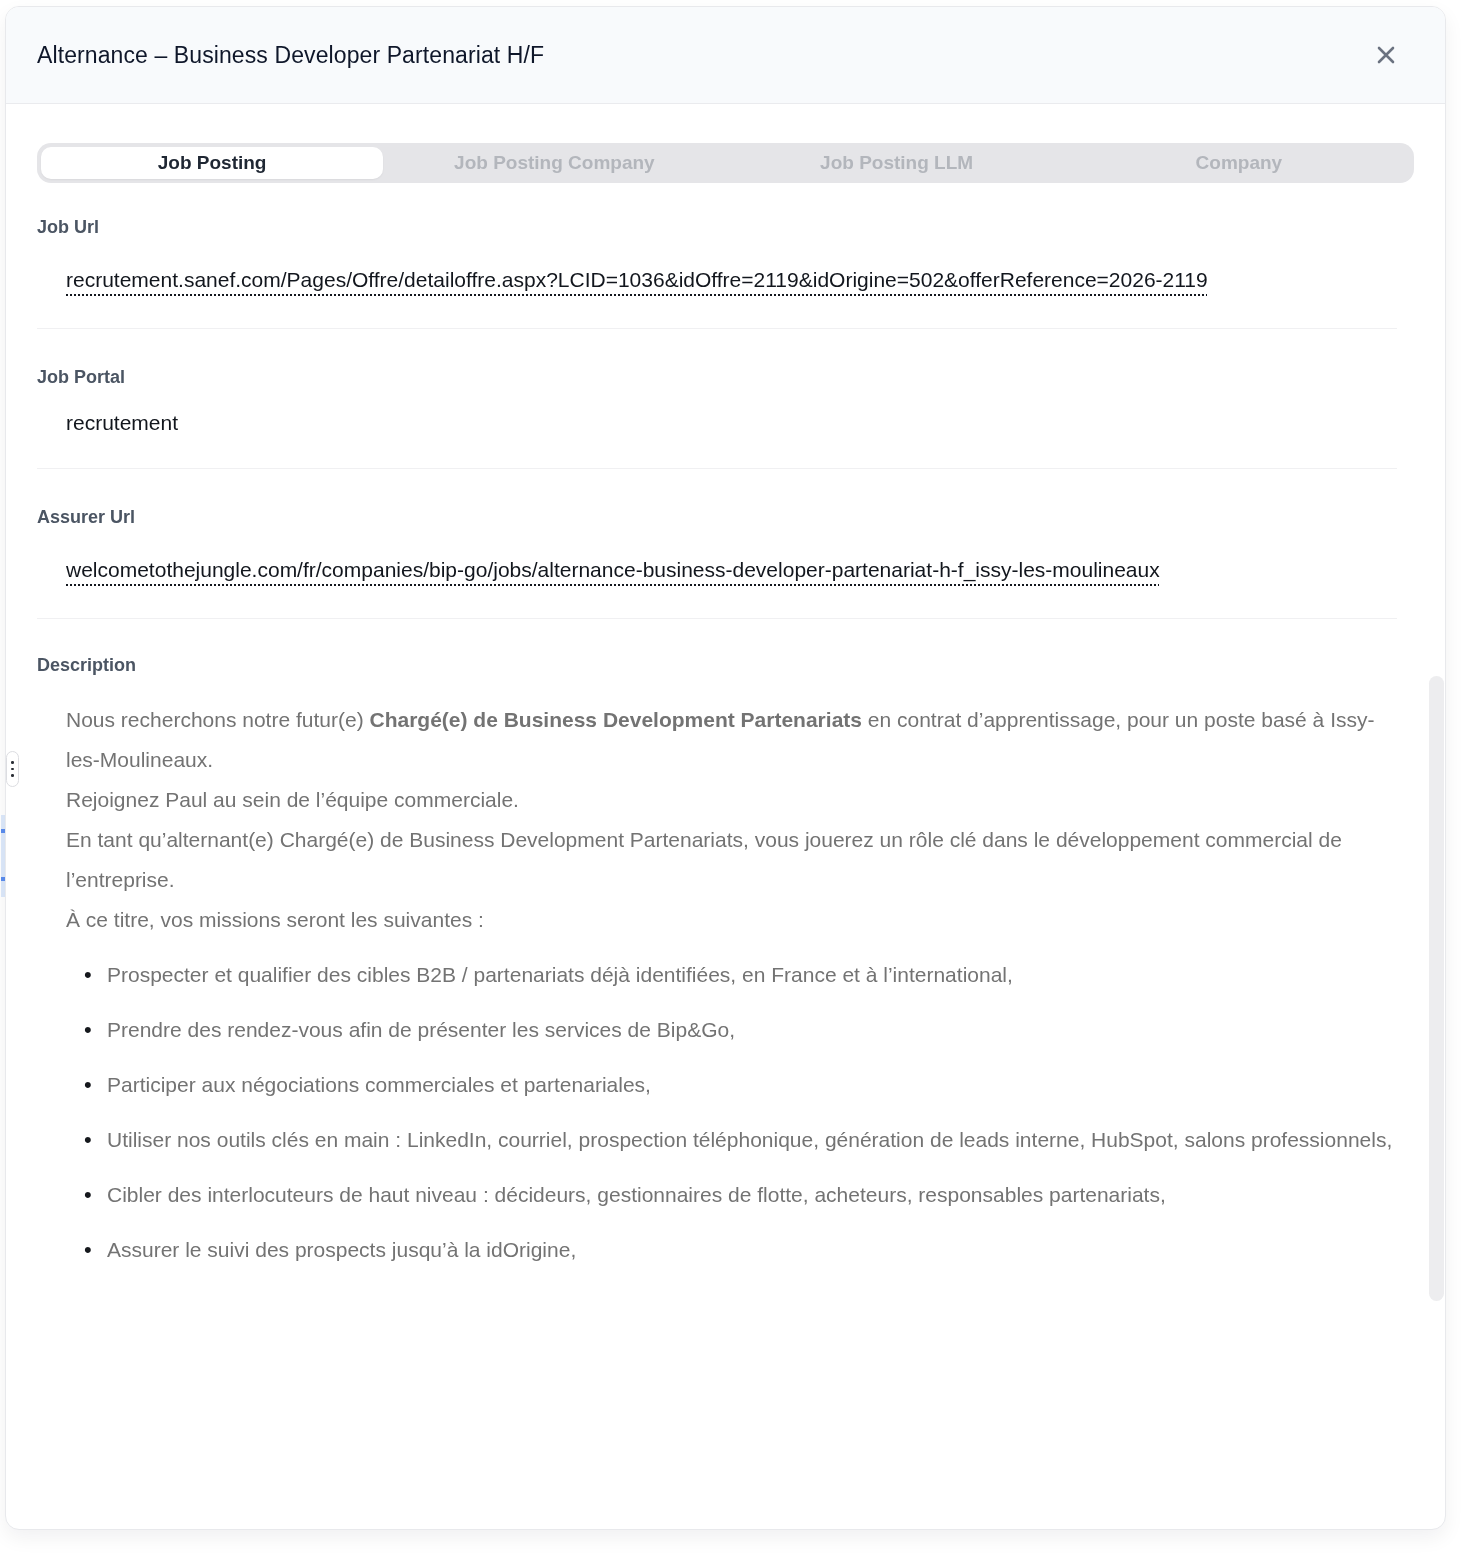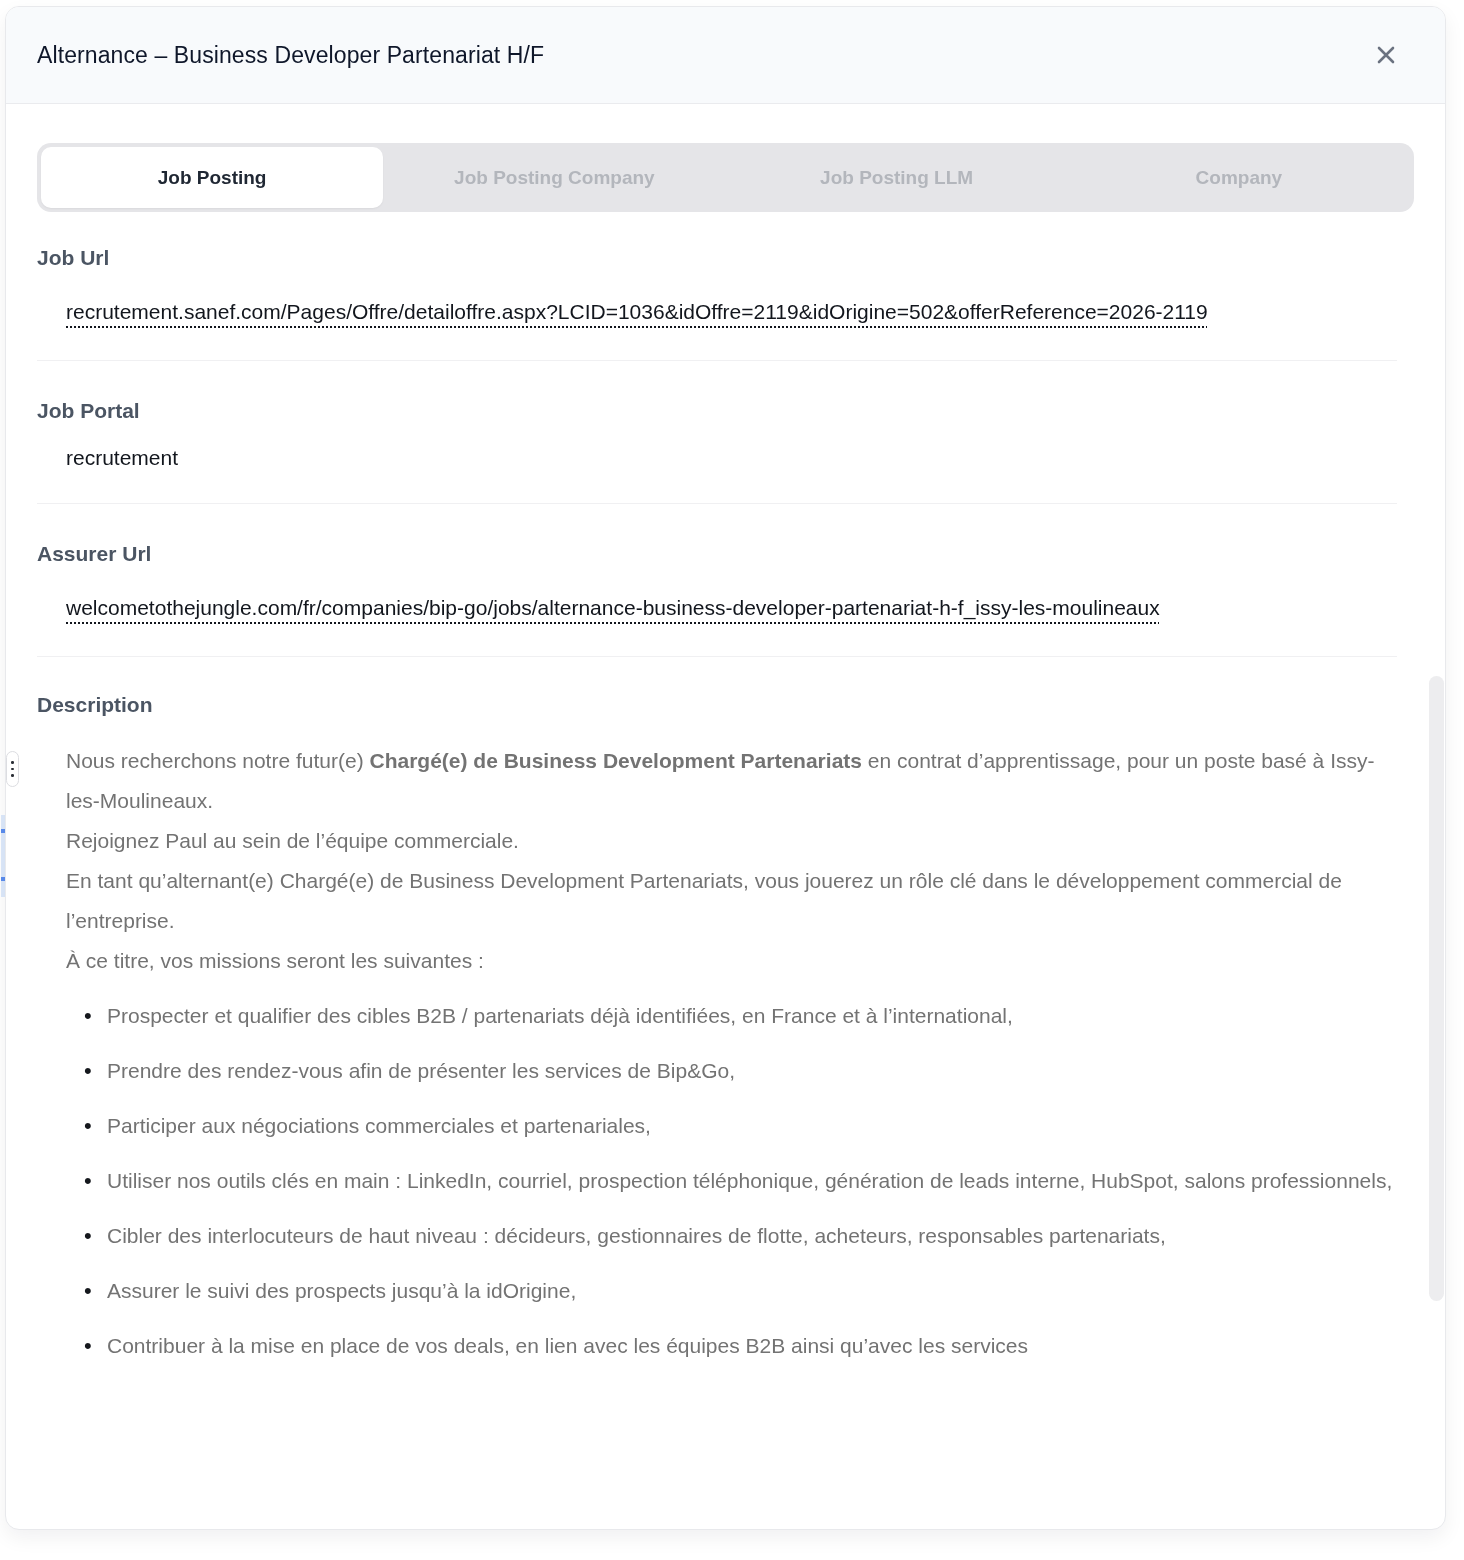--- a/index.html
+++ b/index.html
@@ -18,28 +18,28 @@
 
   .modal-header { height:97px; background:#f8fafc; border-bottom:1px solid #eaebee;
                   display:flex; align-items:center; justify-content:space-between;
                   padding:0 44px 0 31px; }
   .modal-title { font-size:23px; font-weight:400; color:#0f172a; letter-spacing:.1px; }
   .close-btn { background:none; border:none; cursor:pointer; width:30px; height:30px;
                display:flex; align-items:center; justify-content:center; }
 
   .modal-body { position:relative; height:1425px; overflow:hidden; }
 
-  .tabbar { margin:39px 31px 0 31px; height:69px; background:#e5e5e8; border-radius:14px;
+  .tabbar { margin:39px 31px 0 31px; height:40px; background:#e5e5e8; border-radius:14px;
             display:flex; align-items:stretch; padding:4px; }
   .tab { flex:1 1 0; border:none; background:transparent; border-radius:10px;
          font-family:inherit; font-size:19px; font-weight:600; color:#b3b6bc; cursor:pointer; }
   .tab.active { background:#ffffff; color:#1f2733; box-shadow:0 1px 2px rgba(0,0,0,.05); }
 
   .content { padding:0 48px 0 31px; }
-  .section-label { font-size:21px; font-weight:700; color:#4b5563; }
+  .section-label { font-size:18px; font-weight:700; color:#4b5563; }
   .lbl-joburl   { margin-top:34px; }
   .lbl-jobportal{ margin-top:38px; }
   .lbl-sourceurl{ margin-top:38px; }
   .lbl-desc     { margin-top:36px; }
 
   .field-value { margin:20px 0 0 29px; font-size:21px; color:#12161d; }
   .link { color:#12161d; line-height:44px; word-break:break-all; cursor:pointer;
           text-decoration:underline dotted; text-decoration-thickness:2px;
           text-underline-offset:7px; display:inline; }
   .plain-value { line-height:30px; }
@@ -120,21 +120,20 @@
         <div>En tant qu’alternant(e) Chargé(e) de Business Development Partenariats, vous jouerez un rôle clé dans le développement commercial de l’entreprise.</div>
         <div>À ce titre, vos missions seront les suivantes :</div>
 
         <ul class="desc-bullets">
           <li>Prospecter et qualifier des cibles B2B / partenariats déjà identifiées, en France et à l’international,</li>
           <li>Prendre des rendez-vous afin de présenter les services de Bip&amp;Go,</li>
           <li>Participer aux négociations commerciales et partenariales,</li>
           <li>Utiliser nos outils clés en main : LinkedIn, courriel, prospection téléphonique, génération de leads interne, HubSpot, salons professionnels,</li>
           <li>Cibler des interlocuteurs de haut niveau : décideurs, gestionnaires de flotte, acheteurs, responsables partenariats,</li>
           <li>Assurer le suivi des prospects jusqu’à la idOrigine,</li>
-          <li>Contribuer à la mise en place de vos deals, en lien avec les équipes B2B ainsi qu’avec les services</li>
         </ul>
       </div>
 
     </div>
 
     <div class="scrollbar-thumb"></div>
   </div>
 
   <div class="drag-handle">
     <span class="dot"></span>

